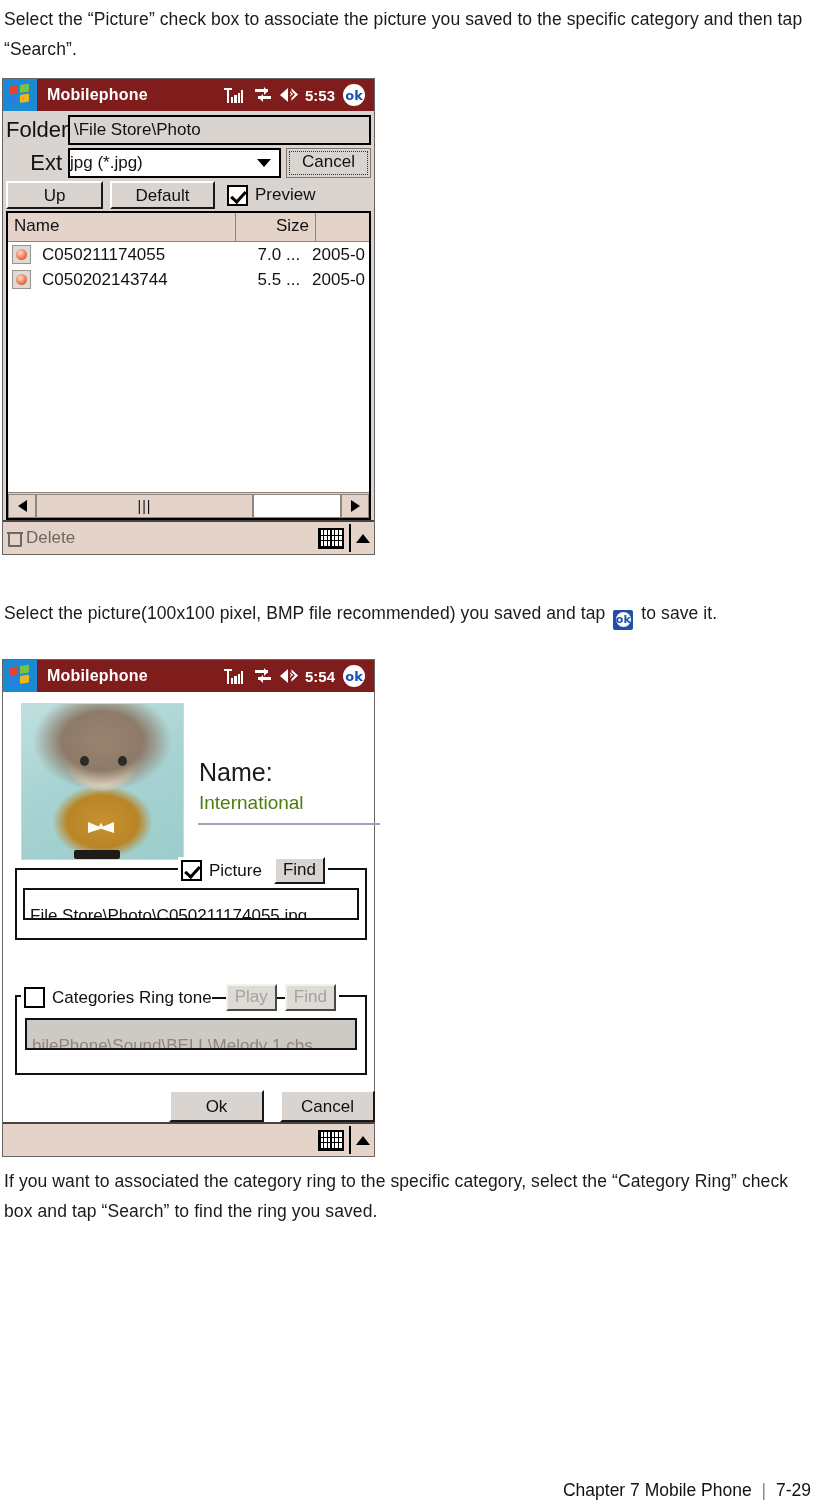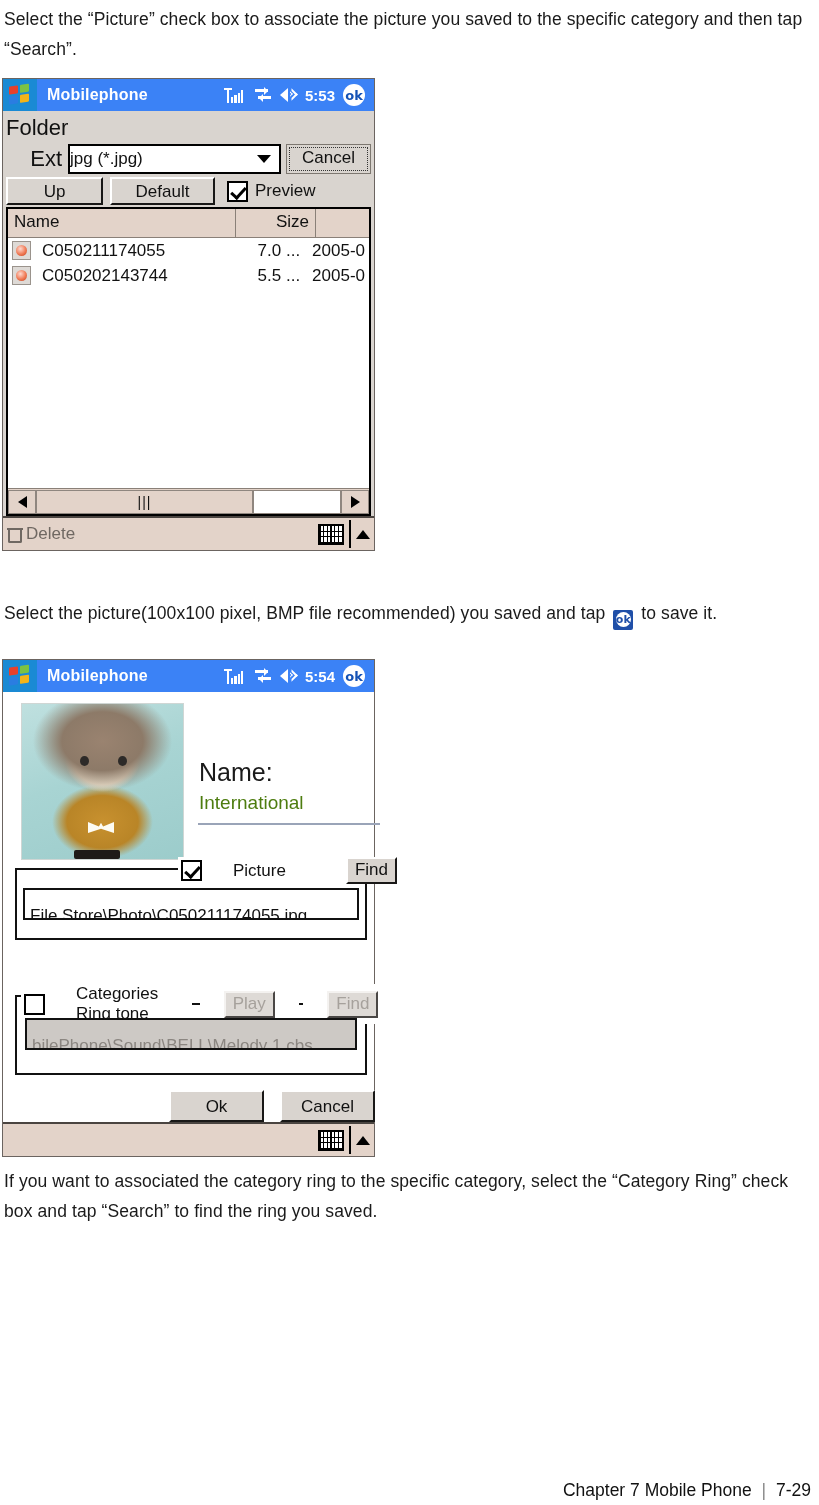--- a/index.html
+++ b/index.html
@@ -50,21 +50,21 @@
   .pda{
     position:absolute;
     left:2px;
     width:373px;
     background:#efe9e4;
     border:1px solid #6b6460;
     box-sizing:border-box;
   }
   .titlebar{
     height:32px;
-    background:#3b82f6;
+    background:#7f1d1d;
     display:flex;
     align-items:center;
     box-sizing:border-box;
   }
   .winlogo{
     width:34px;height:32px;
     background:#1a8ad4;
     display:flex;align-items:center;justify-content:center;
     flex:0 0 auto;
   }
@@ -255,21 +255,21 @@
   .photo .eye.r{left:96px;}
   .photo .bow{position:absolute;left:66px;top:118px;width:26px;height:11px;background:#fdfbf2;
     clip-path:polygon(0 0,42% 42%,50% 6%,58% 42%,100% 0,100% 100%,50% 62%,0 100%);}
   .photo .foot{position:absolute;left:52px;bottom:0;width:46px;height:9px;background:#1e1b18;border-radius:2px;}
 
   .cat-name-lbl{position:absolute;left:196px;top:66px;font-size:25px;color:#1a1a1a;}
   .cat-name-val{position:absolute;left:196px;top:100px;font-size:19px;color:#4d7c0f;}
   .cat-name-rule{position:absolute;left:195px;top:131px;width:182px;height:2px;background:#9aa4b8;}
 
   .grp{position:absolute;border:2px solid #111;box-sizing:border-box;}
-  .grp-title{position:absolute;background:#fff;display:flex;align-items:center;padding:0 3px;gap:24px;}
+  .grp-title{position:absolute;background:#fff;display:flex;align-items:center;padding:0 3px;}
   .small-btn{
     background:#d9d4cf;border:2px outset #fff;
     border-right-color:#6e6862;border-bottom-color:#6e6862;
     font-size:17px;padding:0 7px;height:27px;line-height:22px;box-sizing:border-box;color:#111;
   }
   .small-btn.dis{color:#a6a19c;border-color:#f4f2f0 #9e9894 #9e9894 #f4f2f0;background:#dedad6;}
   .path-box{
     position:absolute;border:2px solid #111;background:#fff;
     font-size:17px;line-height:28px;padding:12px 5px;box-sizing:border-box;
     white-space:nowrap;overflow:hidden;
@@ -327,20 +327,21 @@
         </span>
       <span class="clock">5:53</span>
       <span class="okbtn">ok</span>
     </div>
   </div>
 
   <div class="dlg-body">
 
     <div class="row">
       <div class="lbl">Folder</div>
+      <div class="field">\File Store\Photo</div>
     </div>
 
     <div class="row">
       <div class="lbl">Ext</div>
       <div class="combo">
         <span class="cv">jpg (*.jpg)</span>
         <span class="caret"></span>
       </div>
       <div class="btn btn-cancel">Cancel</div>
     </div>

